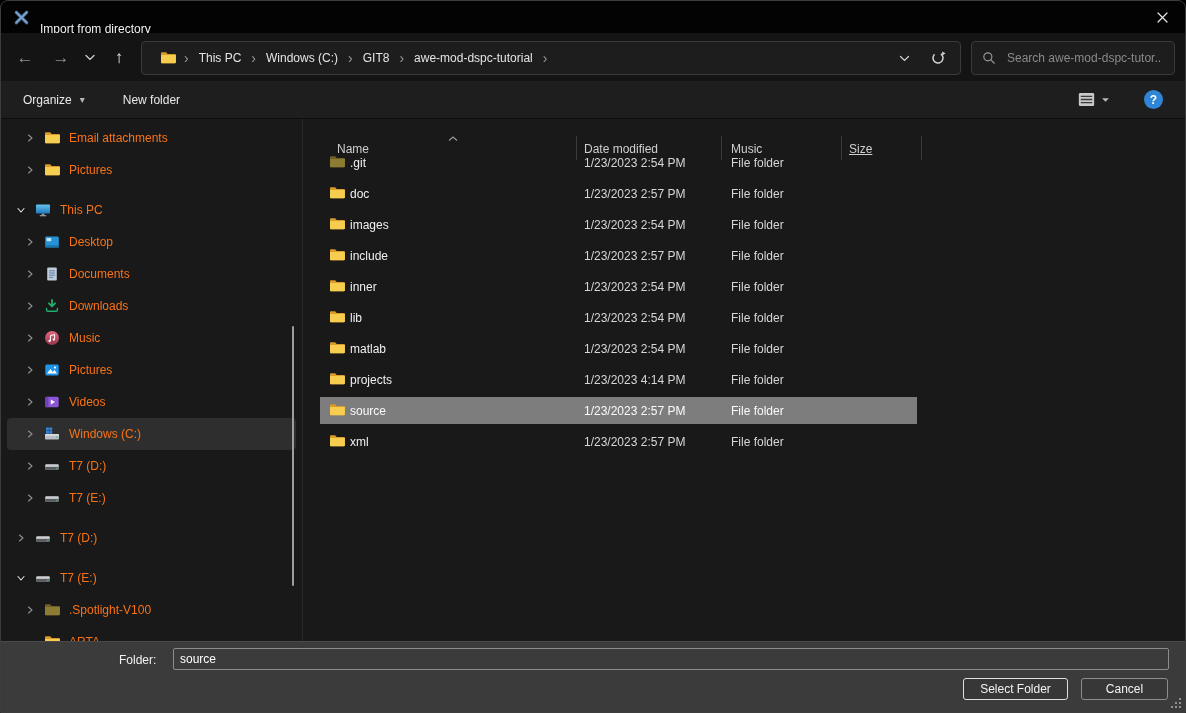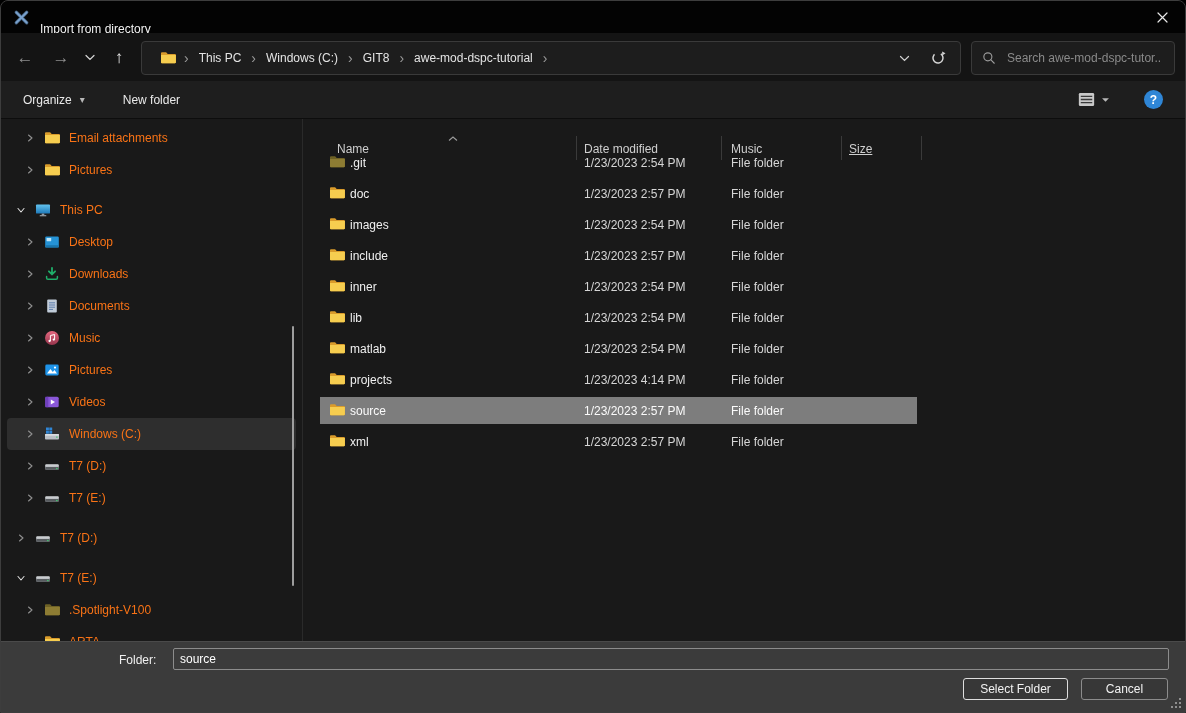--- a/index.html
+++ b/index.html
@@ -315,34 +315,34 @@
           </svg>
         <span class="tlabel">Desktop</span>
       </div>
       <div class="tree-row lvl2">
         <span class="chev">
             <svg class="cv" width="8" height="8">
               <use href="#i-chevron"></use>
             </svg>
           </span>
         <svg class="ticon">
+            <use href="#i-documents"></use>
+          </svg>
+        <span class="tlabel">Documents</span>
+      </div>
+      <div class="tree-row lvl2">
+        <span class="chev">
+            <svg class="cv" width="8" height="8">
+              <use href="#i-chevron"></use>
+            </svg>
+          </span>
+        <svg class="ticon">
             <use href="#i-downloads"></use>
           </svg>
         <span class="tlabel">Downloads</span>
-      </div>
-      <div class="tree-row lvl2">
-        <span class="chev">
-            <svg class="cv" width="8" height="8">
-              <use href="#i-chevron"></use>
-            </svg>
-          </span>
-        <svg class="ticon">
-            <use href="#i-documents"></use>
-          </svg>
-        <span class="tlabel">Documents</span>
       </div>
       <div class="tree-row lvl2">
         <span class="chev">
             <svg class="cv" width="8" height="8">
               <use href="#i-chevron"></use>
             </svg>
           </span>
         <svg class="ticon">
             <use href="#i-music"></use>
           </svg>

